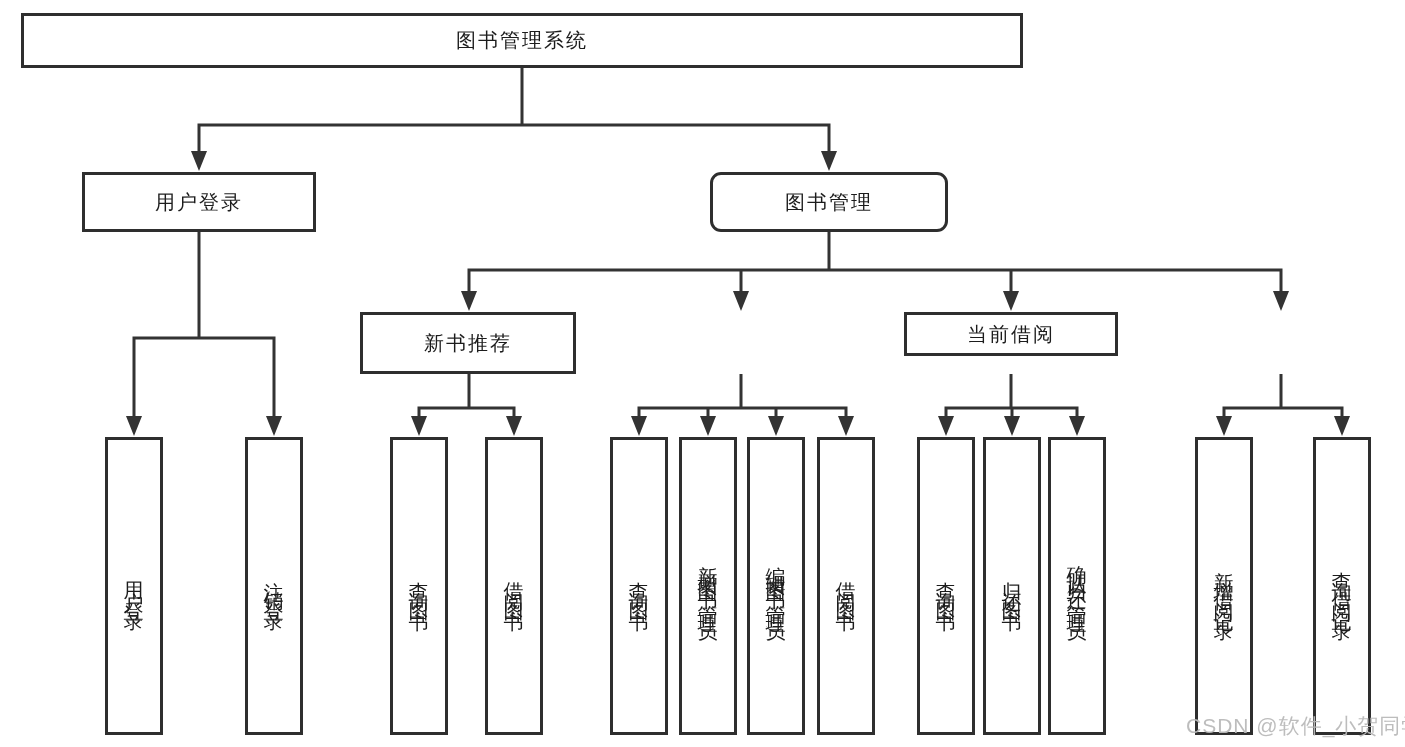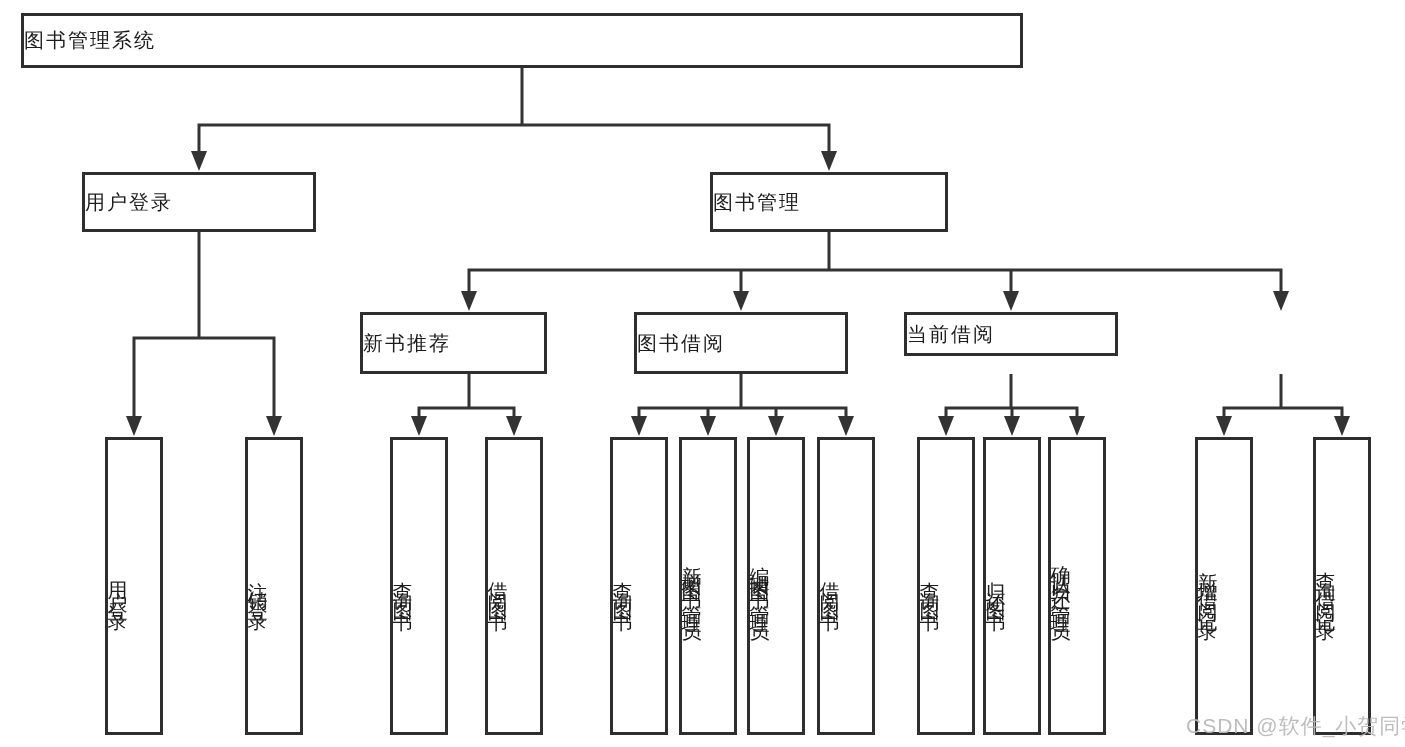--- a/index.html
+++ b/index.html
@@ -21,21 +21,21 @@
     top: 0;
     z-index: 0;
   }
   .node {
     position: absolute;
     box-sizing: border-box;
     background: #ffffff;
     border: 3px solid #2e2e2e;
     display: flex;
     align-items: center;
-    justify-content: flex-start;
+    justify-content: center;
     z-index: 1;
   }
   .node .lbl {
     color: #1c1c1c;
     font-size: 20px;
     letter-spacing: 2px;
     white-space: nowrap;
   }
   .leaf {
     width: 58px;
@@ -127,29 +127,26 @@
     </g>
   </svg>
 
   <div class="node" style="left:21px; top:13px; width:1002px; height:55px;">
     <span class="lbl">图书管理系统</span>
   </div>
 
   <div class="node" style="left:82px; top:172px; width:234px; height:60px;">
     <span class="lbl">用户登录</span>
   </div>
-  <div class="node" style="left:710px; top:172px; width:238px; height:60px;">
+  <div class="node" style="left:710px; top:172px; width:238px; height:60px;border-radius:11px;">
     <span class="lbl">图书管理</span>
   </div>
 
-  <div class="node" style="left:360px; top:312px; width:187px; height:62px;">
+  <div class="node" style="left:360px; top:312px; width:216px; height:62px;">
     <span class="lbl">新书推荐</span>
-  </div>
-  <div class="node" style="left:634px; top:312px; width:214px; height:62px;">
-    <span class="lbl">图书借阅</span>
   </div>
   <div class="node" style="left:904px; top:312px; width:214px; height:44px;">
     <span class="lbl">当前借阅</span>
   </div>
 
   <div class="node leaf" style="left:105px;">
     <span class="lbl">用户登录</span>
   </div>
   <div class="node leaf" style="left:245px;">
     <span class="lbl">注销登录</span>

